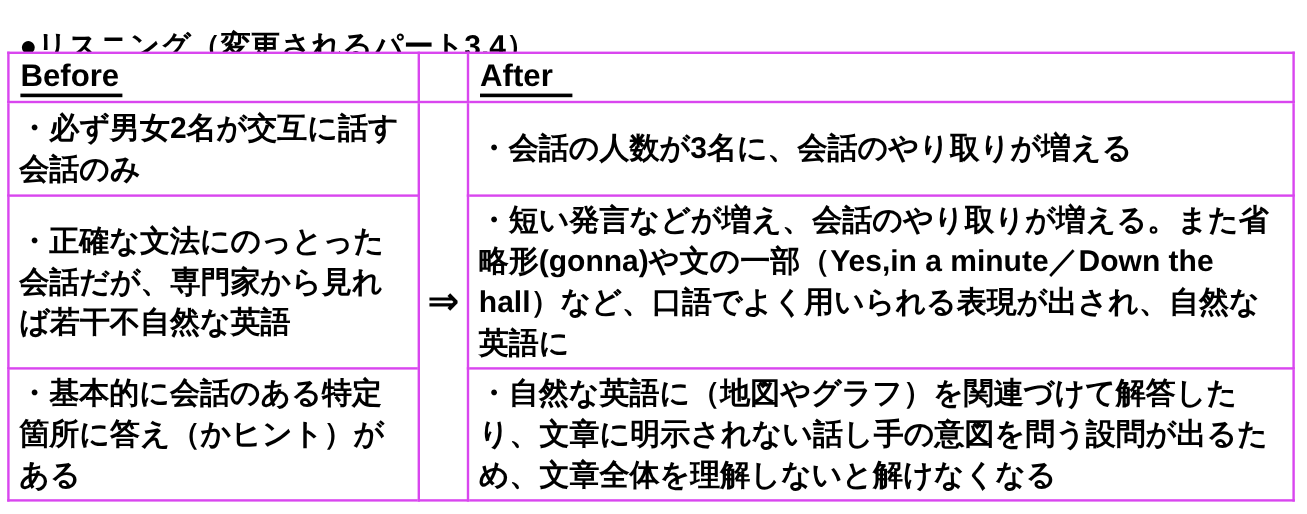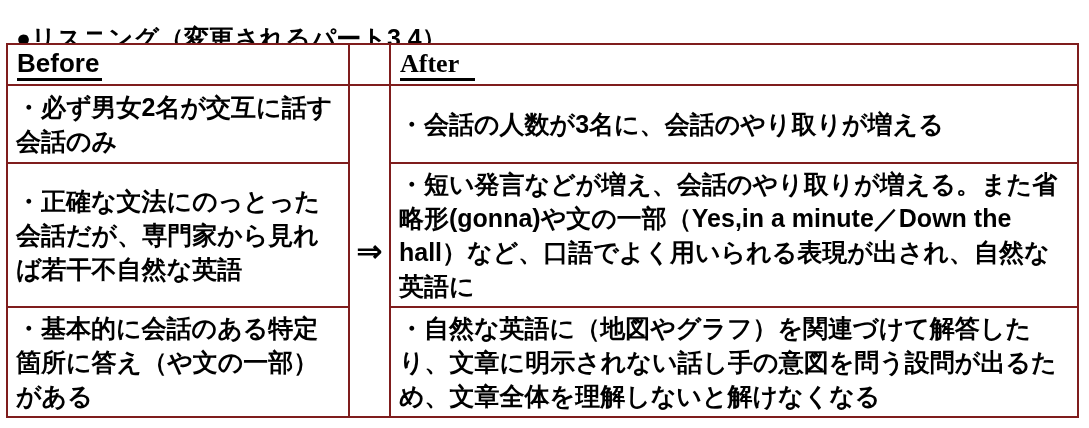--- a/index.html
+++ b/index.html
@@ -26,21 +26,21 @@
   }
   table.compare {
     position: absolute;
     left: 6px;
     top: 43px;
     width: 1071px;
     border-collapse: collapse;
     table-layout: fixed;
   }
   table.compare td {
-    border: 2px solid #7f1d1d;
+    border: 2px solid #d946ef;
     vertical-align: middle;
     color: #000000;
     font-weight: bold;
     background: #ffffff;
   }
   col.c-before { width: 342px; }
   col.c-arrow  { width: 41px;  }
   col.c-after  { width: 688px; }
 
   tr.hdr-row td { height: 41px; }
@@ -52,21 +52,21 @@
     font-size: 26px;
     padding-left: 9px;
   }
   .hdr-label {
     display: inline-block;
     border-bottom: 3px solid currentColor;
     line-height: 1.1;
     padding-right: 3px;
   }
   .hdr-after { color: #ee1111; }
-  .hdr-after .hdr-label { padding-right: 16px; font-family: Liberation Serif, serif; }
+  .hdr-after .hdr-label { padding-right: 16px; }
 
   .body-cell {
     font-size: 25px;
     line-height: 34px;
     padding: 3px 6px 3px 8px;
     overflow-wrap: break-word;
   }
   .arrow-cell {
     text-align: center;
     font-size: 32px;
@@ -105,19 +105,19 @@
       </td>
       <td class="body-cell">・会話の人数が3名に、会話のやり取りが増える</td>
     </tr>
 
     <tr class="row-2">
       <td class="body-cell">・正確な文法にのっとった会話だが、専門家から見れば若干不自然な英語</td>
       <td class="body-cell">・短い発言などが増え、会話のやり取りが増える。また省略形(gonna)や文の一部（Yes,in a minute／Down the hall）など、口語でよく用いられる表現が出され、自然な英語に</td>
     </tr>
 
     <tr class="row-3">
-      <td class="body-cell">・基本的に会話のある特定箇所に答え（や文の一部）がある</td>
+      <td class="body-cell">・基本的に会話のある特定箇所に答え（かヒント）がある</td>
       <td class="body-cell">・自然な英語に（地図やグラフ）を関連づけて解答したり、文章に明示されない話し手の意図を問う設問が出るため、文章全体を理解しないと解けなくなる</td>
     </tr>
   </tbody>
     </table>
 
 </div>
 
 </body></html>

